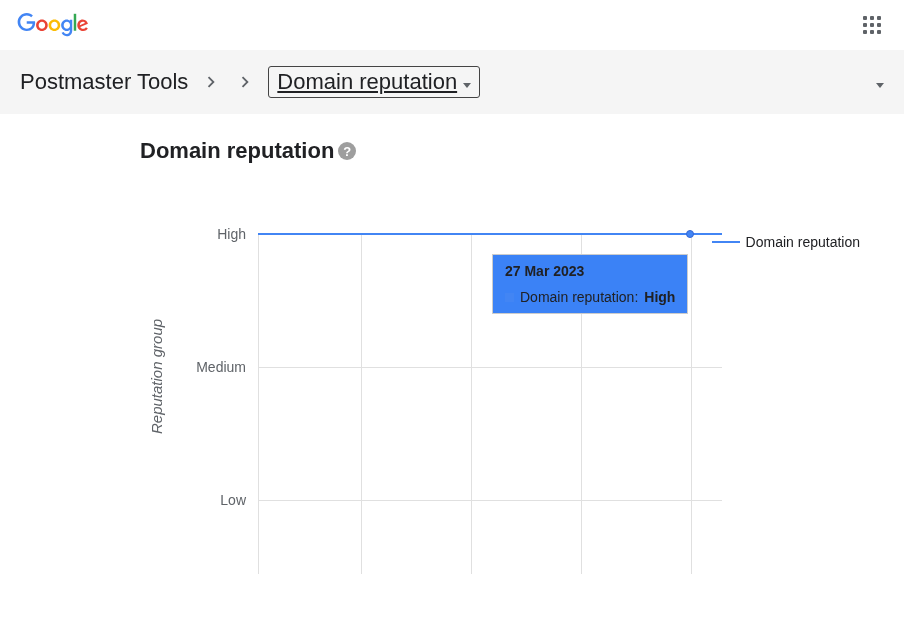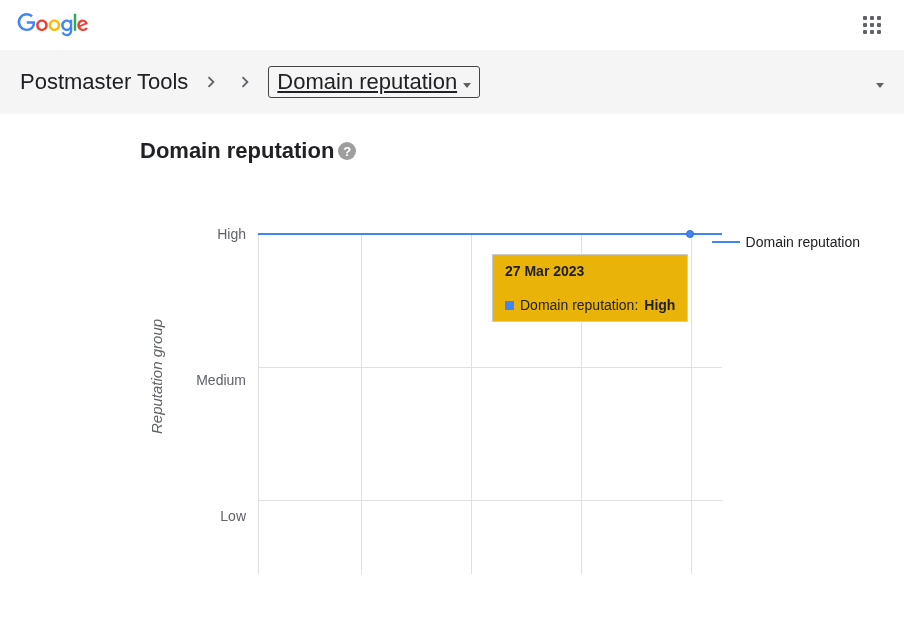--- a/index.html
+++ b/index.html
@@ -29,23 +29,23 @@
 
     .plot { position: relative; margin-left: 118px; width: 464px; height: 340px; margin-top: 28px; }
     .gridline { position: absolute; left: 0; width: 464px; height: 1px; background: #e0e0e0; }
     .vline { position: absolute; top: 0; width: 1px; height: 340px; background: #e0e0e0; }
     .series-line { position: absolute; left: 0; width: 464px; height: 2px; background: #4285f4; top: -1px; }
     .data-dot { position: absolute; width: 8px; height: 8px; background: #4285f4; border-radius: 50%; top: -4px; left: 428px; border: 1px solid #3367d6; }
 
     .ytick { position: absolute; right: 476px; font-size: 14px; color: #5f6368; transform: translateY(-50%); white-space: nowrap; }
     .yaxis-title { position: absolute; left: -110px; top: 200px; transform: rotate(-90deg); transform-origin: left top; font-style: italic; font-size: 15px; color: #5f6368; }
 
-    .tooltip { position: absolute; left: 234px; top: 20px; background: #eab308; border: 1px solid #ccc; padding: 8px 12px; font-size: 14px; white-space: nowrap; }
+    .tooltip { position: absolute; left: 234px; top: 20px; background: #3b82f6; border: 1px solid #ccc; padding: 8px 12px; font-size: 14px; white-space: nowrap; }
     .tooltip .date { font-weight: 700; }
-    .tooltip-row { display: flex; align-items: center; gap: 6px; margin-top: 18px; }
+    .tooltip-row { display: flex; align-items: center; gap: 6px; margin-top: 10px; }
     .tooltip-sq { width: 9px; height: 9px; background: #4285f4; }
     .tooltip-val { font-weight: 700; }
   </style>
 </head>
 <body>
 
 <div class="topbar">
   <div class="logo">
     <svg width="74" height="24" viewBox="0 0 272 92">
       <path fill="#EA4335" d="M115.75 47.18c0 12.77-9.99 22.18-22.25 22.18s-22.25-9.41-22.25-22.18C71.25 34.32 81.24 25 93.5 25s22.25 9.32 22.25 22.18zm-9.74 0c0-7.98-5.79-13.44-12.51-13.44S80.99 39.2 80.99 47.18c0 7.9 5.79 13.44 12.51 13.44s12.51-5.55 12.51-13.44z"></path>
@@ -103,22 +103,22 @@
   <div class="chart-wrap">
     <div class="legend">
       <span class="legend-swatch"></span>
       <span>Domain reputation</span>
     </div>
 
     <div class="plot">
       <div class="yaxis-title">Reputation group</div>
 
       <div class="ytick" style="top:0px">High</div>
-      <div class="ytick" style="top:146px">Medium</div>
-      <div class="ytick" style="top:282px">Low</div>
+      <div class="ytick" style="top:133px">Medium</div>
+      <div class="ytick" style="top:266px">Low</div>
 
       <div class="gridline" style="top:0"></div>
       <div class="gridline" style="top:133px"></div>
       <div class="gridline" style="top:266px"></div>
 
       <div class="vline" style="left:0"></div>
       <div class="vline" style="left:103px"></div>
       <div class="vline" style="left:213px"></div>
       <div class="vline" style="left:323px"></div>
       <div class="vline" style="left:433px"></div>

